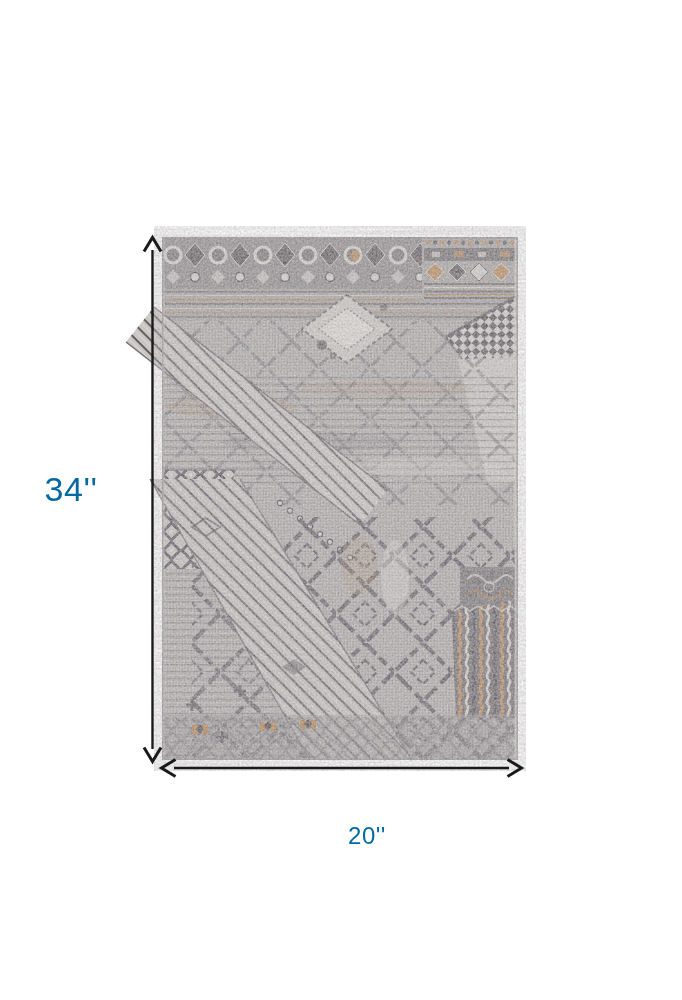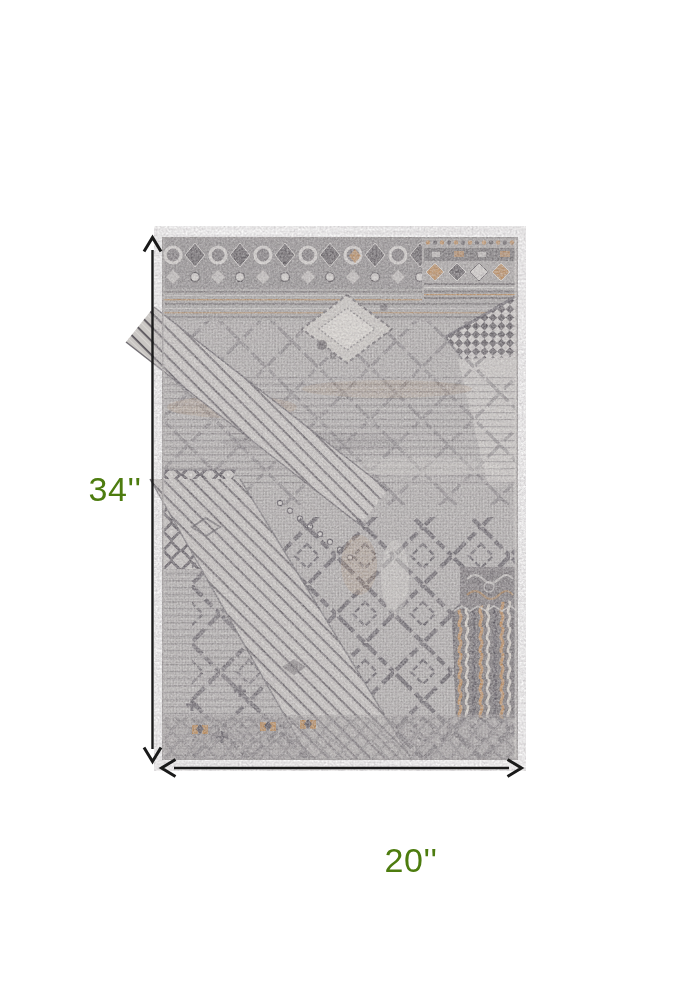--- a/index.html
+++ b/index.html
@@ -1,21 +1,21 @@
 <!DOCTYPE html>
 <html><head>
 <meta charset="utf-8">
 <style>
   html,body{margin:0;padding:0;background:#ffffff;}
   .stage{position:relative;width:682px;height:1000px;background:#ffffff;overflow:hidden;
          font-family:"Liberation Sans", sans-serif;}
   svg.scene{position:absolute;left:0;top:0;}
-  .dim{position:absolute;transform:translate(-50%,-50%);color:#4d7c0f;letter-spacing:.5px;white-space:nowrap;margin-left:44px;}
+  .dim{position:absolute;transform:translate(-50%,-50%);color:#0369a1;letter-spacing:.5px;white-space:nowrap;}
   .dim-h{left:71px;top:489px;font-size:34px;}
-  .dim-w{left:367px;top:860px;font-size:34px;}
+  .dim-w{left:367px;top:836px;font-size:24px;}
 </style>
 </head>
 <body>
 
 <div class="stage">
   <svg class="scene" width="682" height="1000" viewBox="0 0 682 1000">
     <defs>
       <pattern id="weave" width="3" height="3" patternUnits="userSpaceOnUse">
         <rect width="1.5" height="1.5" fill="rgba(255,255,255,0.16)"></rect>
         <rect x="1.5" y="1.5" width="1.5" height="1.5" fill="rgba(0,0,0,0.10)"></rect>

